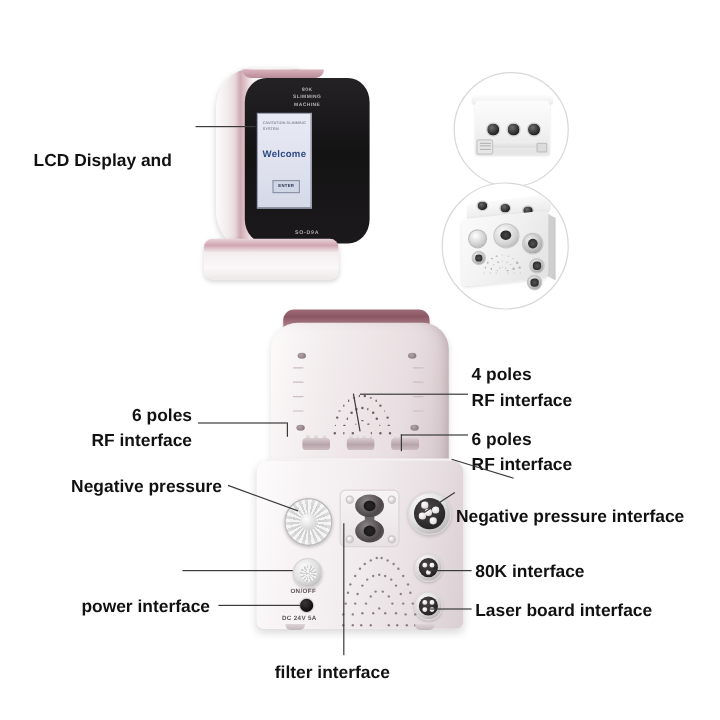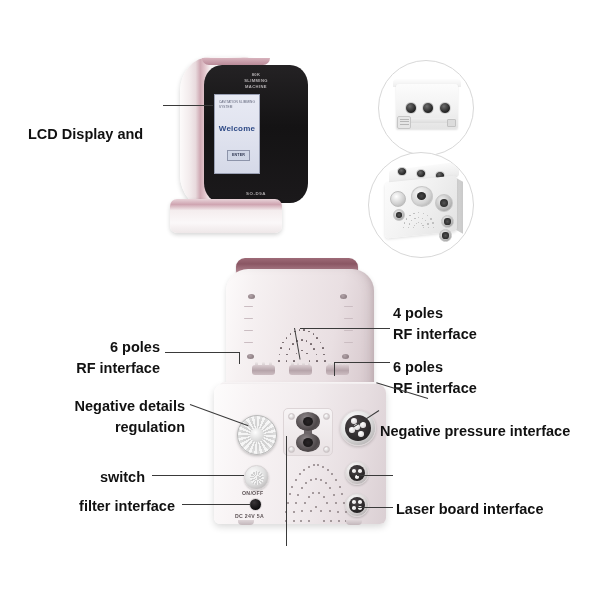--- a/index.html
+++ b/index.html
@@ -606,43 +606,45 @@
   <div class="ldr" style="left:294px;top:328px;width:1px;height:32px;transform:rotate(-10deg);transform-origin:top center;"></div>
 
   <div class="label" style="left:393px;top:357px;">
     <div>6 poles</div>
     <div>RF interface</div>
   </div>
   <div class="ldr h" style="left:334px;top:362px;width:56px;"></div>
   <div class="ldr v" style="left:334px;top:362px;height:14px;"></div>
 
   <div class="label r" style="left:0px;top:396px;width:185px;">
-    <div>Negative details</div>
-    <div>regulation</div>
+    <div>Negative pressure</div>
   </div>
   <div class="ldr" style="left:190px;top:404px;width:62px;height:1px;transform:rotate(20deg);transform-origin:left center;"></div>
 
   <div class="label" style="left:380px;top:421px;">
     <div>Negative pressure interface</div>
   </div>
   <div class="ldr" style="left:374px;top:398px;width:54px;height:1px;transform:rotate(17deg);transform-origin:right center;"></div>
   <div class="ldr" style="left:349px;top:410px;width:30px;height:1px;transform:rotate(-33deg);transform-origin:right center;"></div>
 
-  <div class="label r" style="left:0px;top:467px;width:145px;">
-    <div>switch</div>
-  </div>
   <div class="ldr h" style="left:152px;top:475px;width:92px;"></div>
 
   <div class="label r" style="left:0px;top:496px;width:175px;">
-    <div>filter interface</div>
+    <div>power interface</div>
   </div>
   <div class="ldr h" style="left:182px;top:504px;width:69px;"></div>
 
+  <div class="label" style="left:396px;top:467px;">
+    <div>80K interface</div>
+  </div>
   <div class="ldr h" style="left:357px;top:475px;width:36px;"></div>
 
   <div class="label" style="left:396px;top:499px;text-align:right;">
     <div>Laser board interface</div>
   </div>
   <div class="ldr h" style="left:357px;top:507px;width:36px;"></div>
 
+  <div class="label" style="left:229px;top:551px;">
+    <div>filter interface</div>
+  </div>
   <div class="ldr v" style="left:286px;top:436px;height:110px;"></div>
 
 </div>
 
 </body></html>

